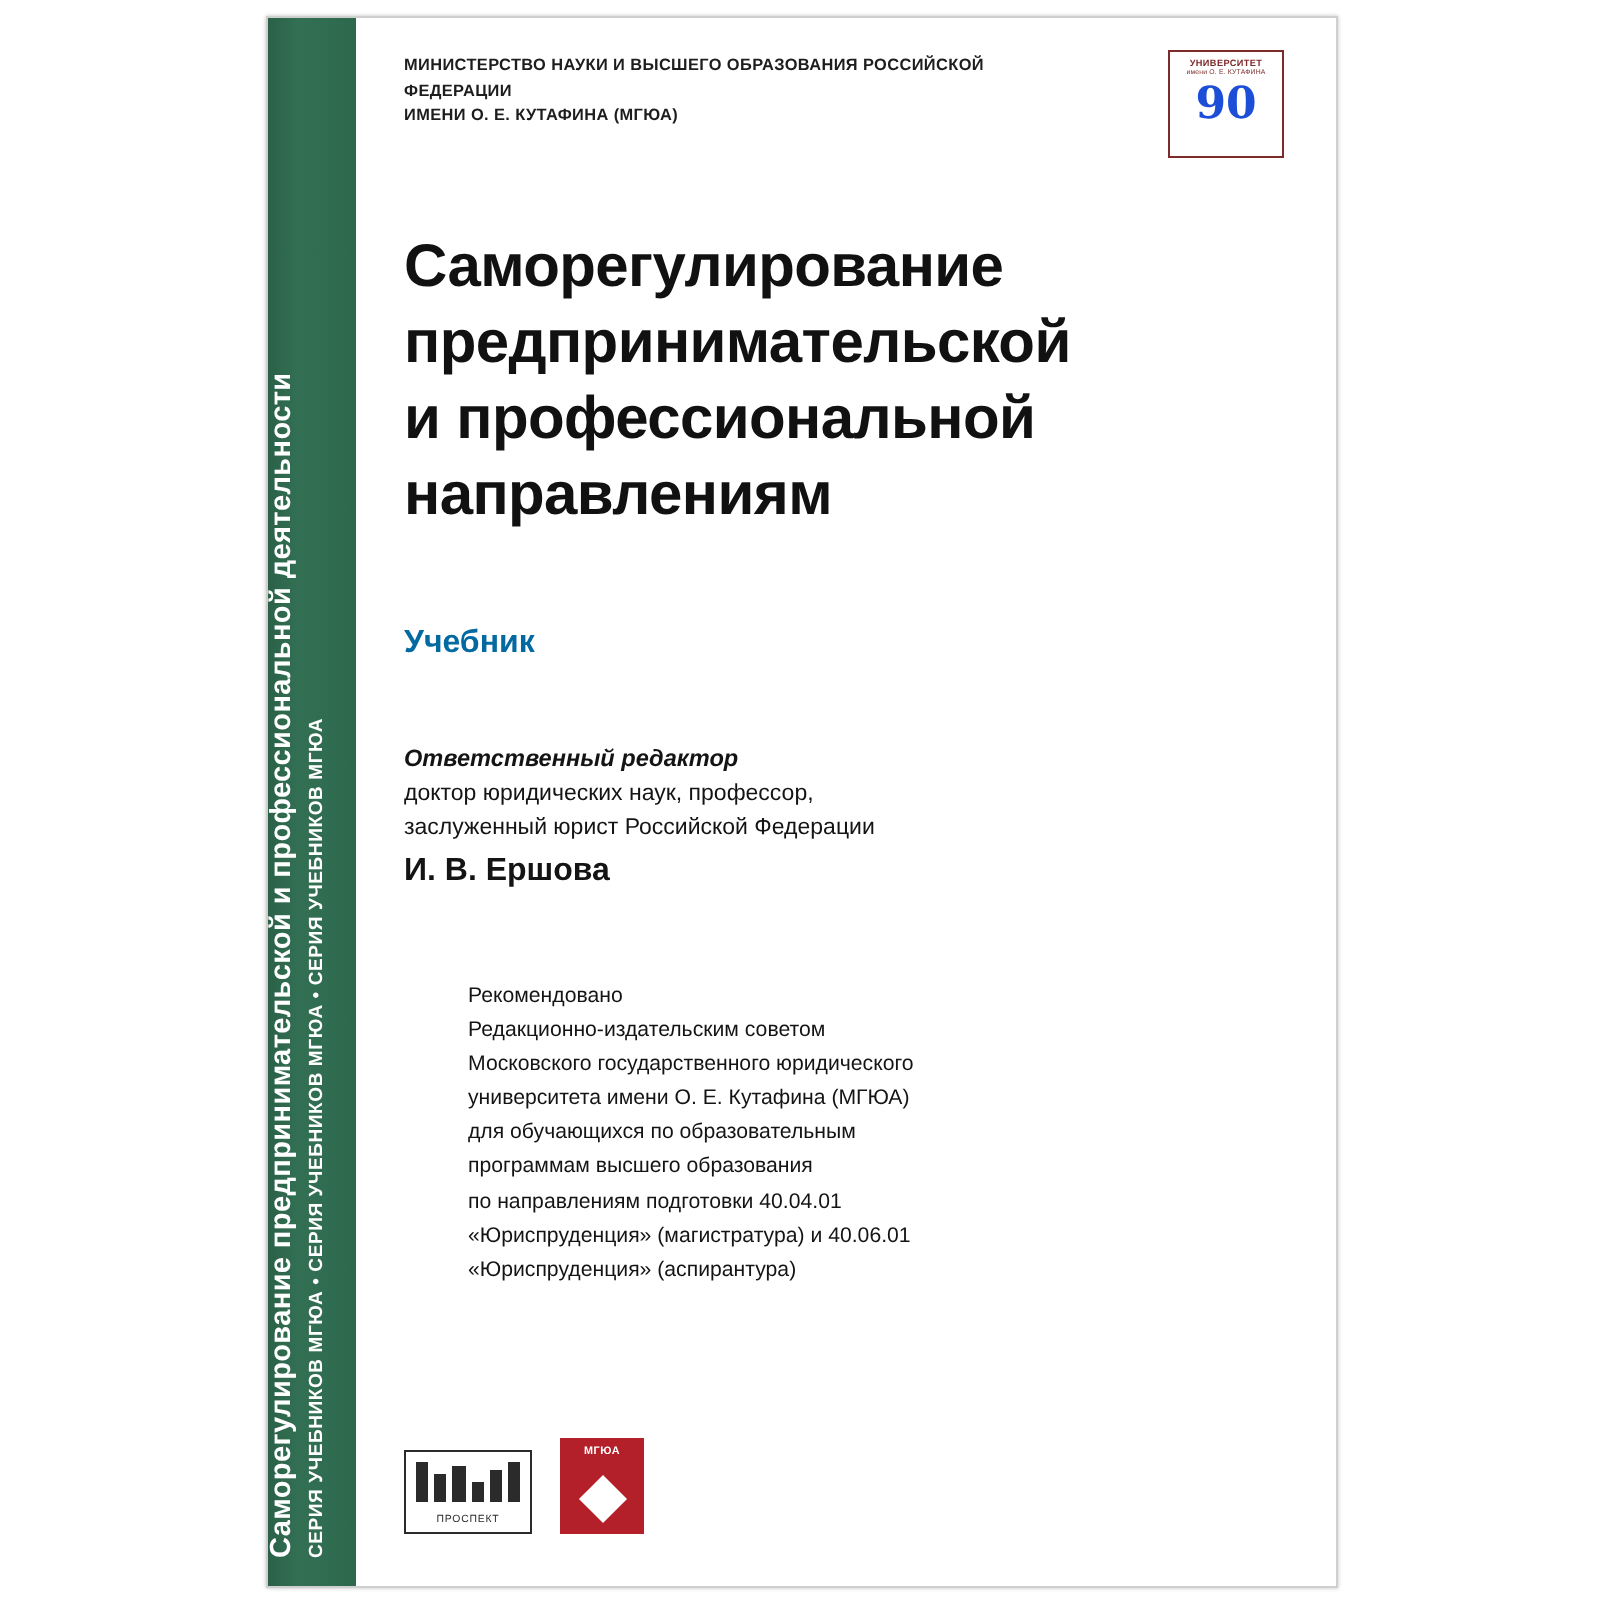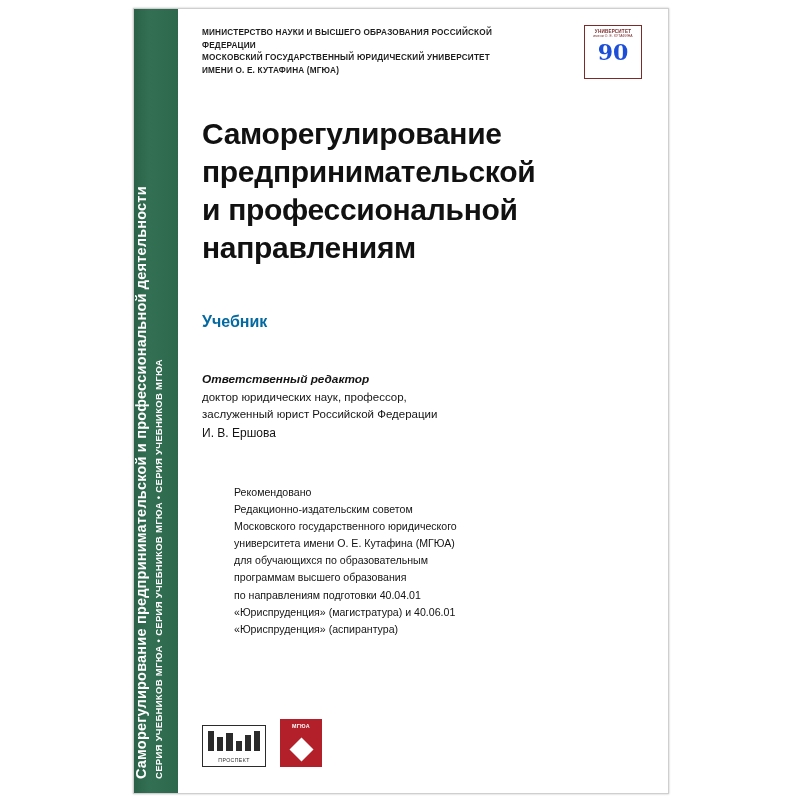--- a/index.html
+++ b/index.html
@@ -157,22 +157,22 @@
     font-size: 11.5px;
     line-height: 1.5;
     color: #141414;
   }
   .editor .role {
     font-weight: bold;
     font-style: italic;
     font-size: 11.8px;
   }
   .editor .name {
-    font-weight: normal;
-    font-size: 12px;
+    font-weight: bold;
+    font-size: 16px;
   }
 
   
   .recommend {
     margin-top: 42px;
     font-size: 10.6px;
     line-height: 1.62;
     color: #141414;
     margin-left: 32px;
   }
@@ -253,21 +253,20 @@
         <span class="big">Саморегулирование предпринимательской и профессиональной деятельности</span>
       </div>
       <div class="spine-line2">СЕРИЯ УЧЕБНИКОВ МГЮА • СЕРИЯ УЧЕБНИКОВ МГЮА • СЕРИЯ УЧЕБНИКОВ МГЮА</div>
     </div>
 
     <div class="content">
 
       <div class="pub-header">
         <div class="pub-lines">
           <div>МИНИСТЕРСТВО НАУКИ И ВЫСШЕГО ОБРАЗОВАНИЯ РОССИЙСКОЙ ФЕДЕРАЦИИ</div>
-          <div>МОСКОВСКИЙ ГОСУДАРСТВЕННЫЙ ЮРИДИЧЕСКИЙ УНИВЕРСИТЕТ</div>
           <div>ИМЕНИ О. Е. КУТАФИНА (МГЮА)</div>
         </div>
         <div class="emblem">
           <div class="e-top">УНИВЕРСИТЕТ</div>
           <div class="e-sub">имени О. Е. КУТАФИНА</div>
           <div class="e-num">90</div>
         </div>
       </div>
 
       <div class="title">

